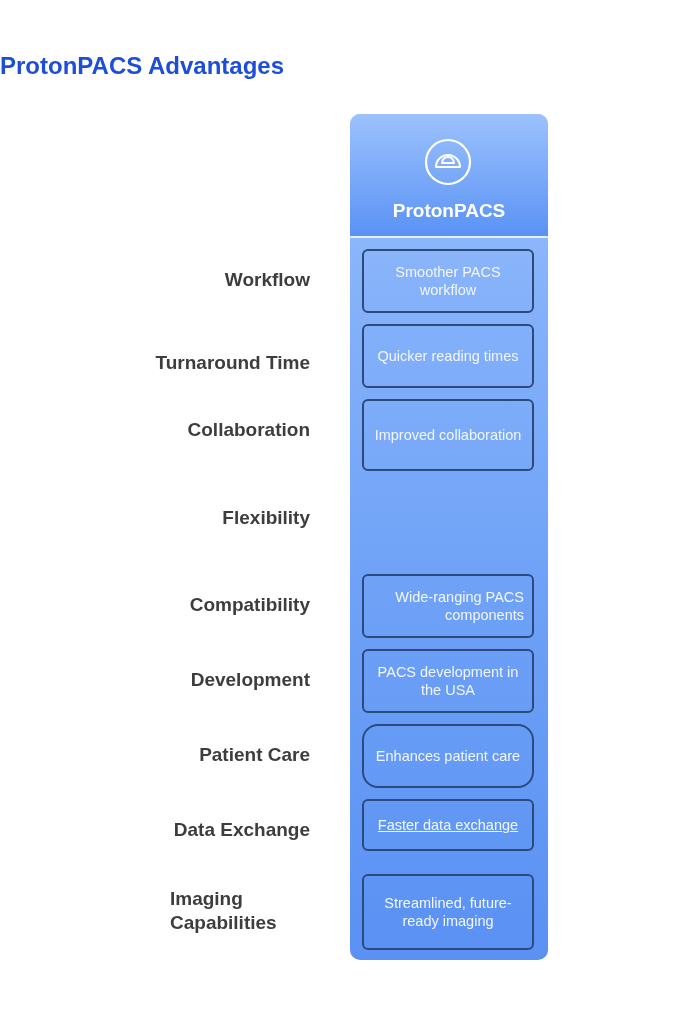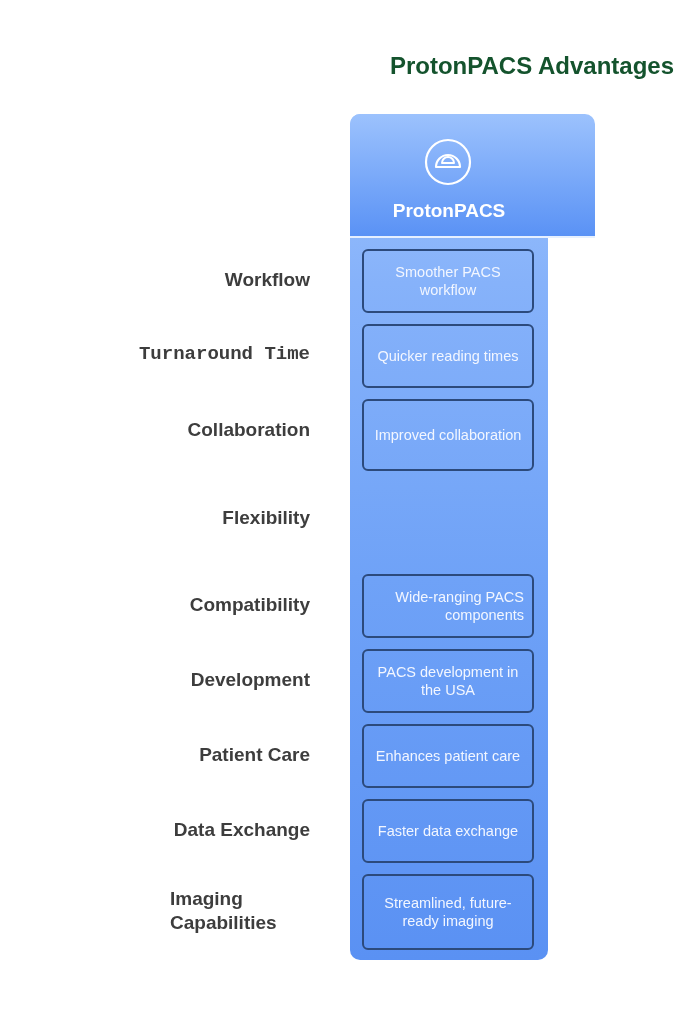--- a/index.html
+++ b/index.html
@@ -1,26 +1,26 @@
 <!DOCTYPE html>
 <html><head>
 <meta charset="utf-8">
 <style>
   html, body { margin: 0; padding: 0; background: #ffffff; }
   body { width: 674px; height: 1024px; position: relative; overflow: hidden;
          font-family: "Liberation Sans", "DejaVu Sans", sans-serif; }
-  .title { position: absolute; top: 52px; left: 0; width: 674px; text-align: right;
-           font-size: 24px; font-weight: bold; color: #14532d; }
+  .title { position: absolute; top: 52px; left: 0; width: 674px; text-align: left;
+           font-size: 24px; font-weight: bold; color: #1d4ed8; }
   .column { position: absolute; left: 350px; top: 114px; width: 198px; height: 846px;
             border-radius: 10px;
             background: linear-gradient(to bottom, #9cc2fd 0%, #86b2fa 20%, #6fa2f7 55%, #5a91f3 100%); }
   .header { position: absolute; left: 0; top: 0; width: 198px; height: 122px;
             border-radius: 10px 10px 0 0;
             background: linear-gradient(to bottom, #9cc2fd 0%, #5a92f5 100%);
-            border-bottom: 2px solid #e6f0ff; padding-left: 47px; }
+            border-bottom: 2px solid #e6f0ff; }
   .header .icon { position: absolute; left: 74px; top: 24px; width: 48px; height: 48px; }
   .header .name { position: absolute; top: 86px; left: 0; width: 198px; text-align: center;
                   color: #ffffff; font-weight: bold; font-size: 19px; }
   .card { position: absolute; left: 12px; width: 172px; border: 2px solid #2c4a7c;
           border-radius: 6px; box-sizing: border-box; display: flex; align-items: center;
           justify-content: center; text-align: center; color: #f2f6ff; font-size: 14.5px;
           line-height: 18px; padding: 0 8px; }
   .label { position: absolute; right: 364px; color: #3d3d3d;
            font-weight: bold; font-size: 19px; line-height: 24px; }
 </style>
@@ -37,26 +37,26 @@
       <path d="M18 25 A6 6 0 0 1 30 25 Z" fill="none" stroke="#ffffff" stroke-width="2" stroke-linejoin="round"></path>
     </svg>
     <div class="name">ProtonPACS</div>
   </div>
 
   <div class="card" style="top:135px;height:64px;">Smoother PACS workflow</div>
   <div class="card" style="top:210px;height:64px;">Quicker reading times</div>
   <div class="card" style="top:285px;height:72px;">Improved collaboration</div>
   <div class="card" style="top:460px;height:64px;text-align:right;">Wide-ranging PACS components</div>
   <div class="card" style="top:535px;height:64px;">PACS development in the USA</div>
-  <div class="card" style="top:610px;height:64px;">Enhances patient care</div>
-  <div class="card" style="top:685px;height:64px;">Faster data exchange</div>
+  <div class="card" style="top:610px;height:64px;border-radius:16px;">Enhances patient care</div>
+  <div class="card" style="top:685px;height:52px;text-decoration:underline;">Faster data exchange</div>
   <div class="card" style="top:760px;height:76px;">Streamlined, future-ready imaging</div>
 </div>
 
 <div class="label" style="top:268px;">Workflow</div>
-<div class="label" style="top:342px;font-family:Liberation Mono, monospace;">Turnaround Time</div>
+<div class="label" style="top:351px;">Turnaround Time</div>
 <div class="label" style="top:418px;">Collaboration</div>
 <div class="label" style="top:506px;">Flexibility</div>
 <div class="label" style="top:593px;">Compatibility</div>
 <div class="label" style="top:668px;">Development</div>
 <div class="label" style="top:743px;">Patient Care</div>
 <div class="label" style="top:818px;">Data Exchange</div>
 <div class="label" style="top:887px;width:140px;">Imaging Capabilities</div>
 
 </body></html>

